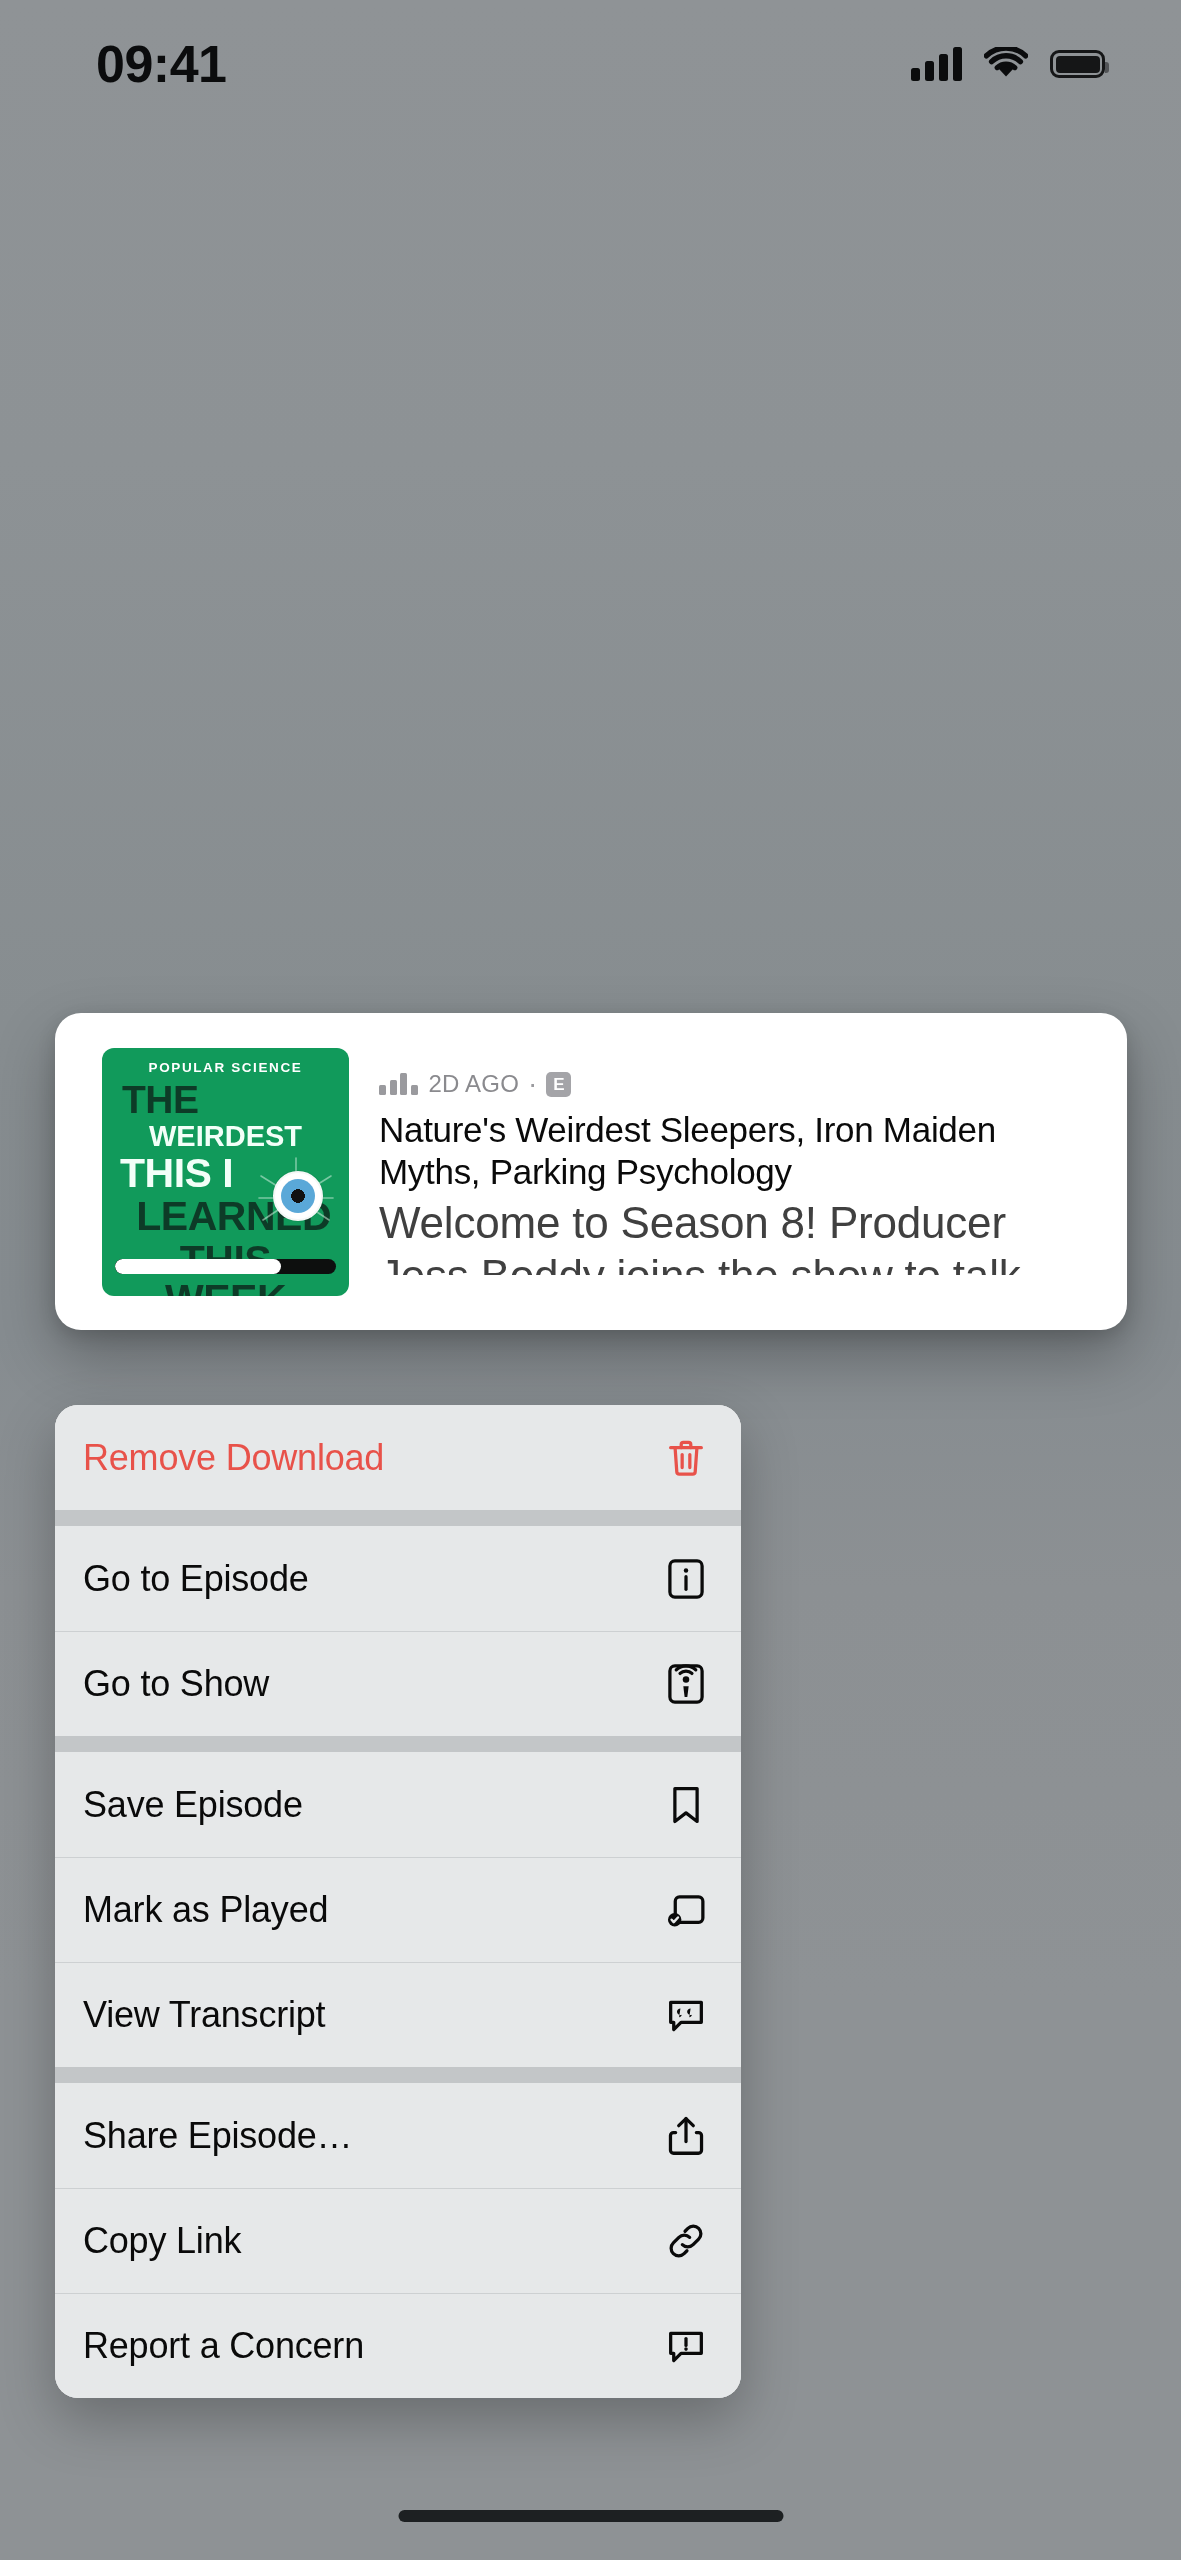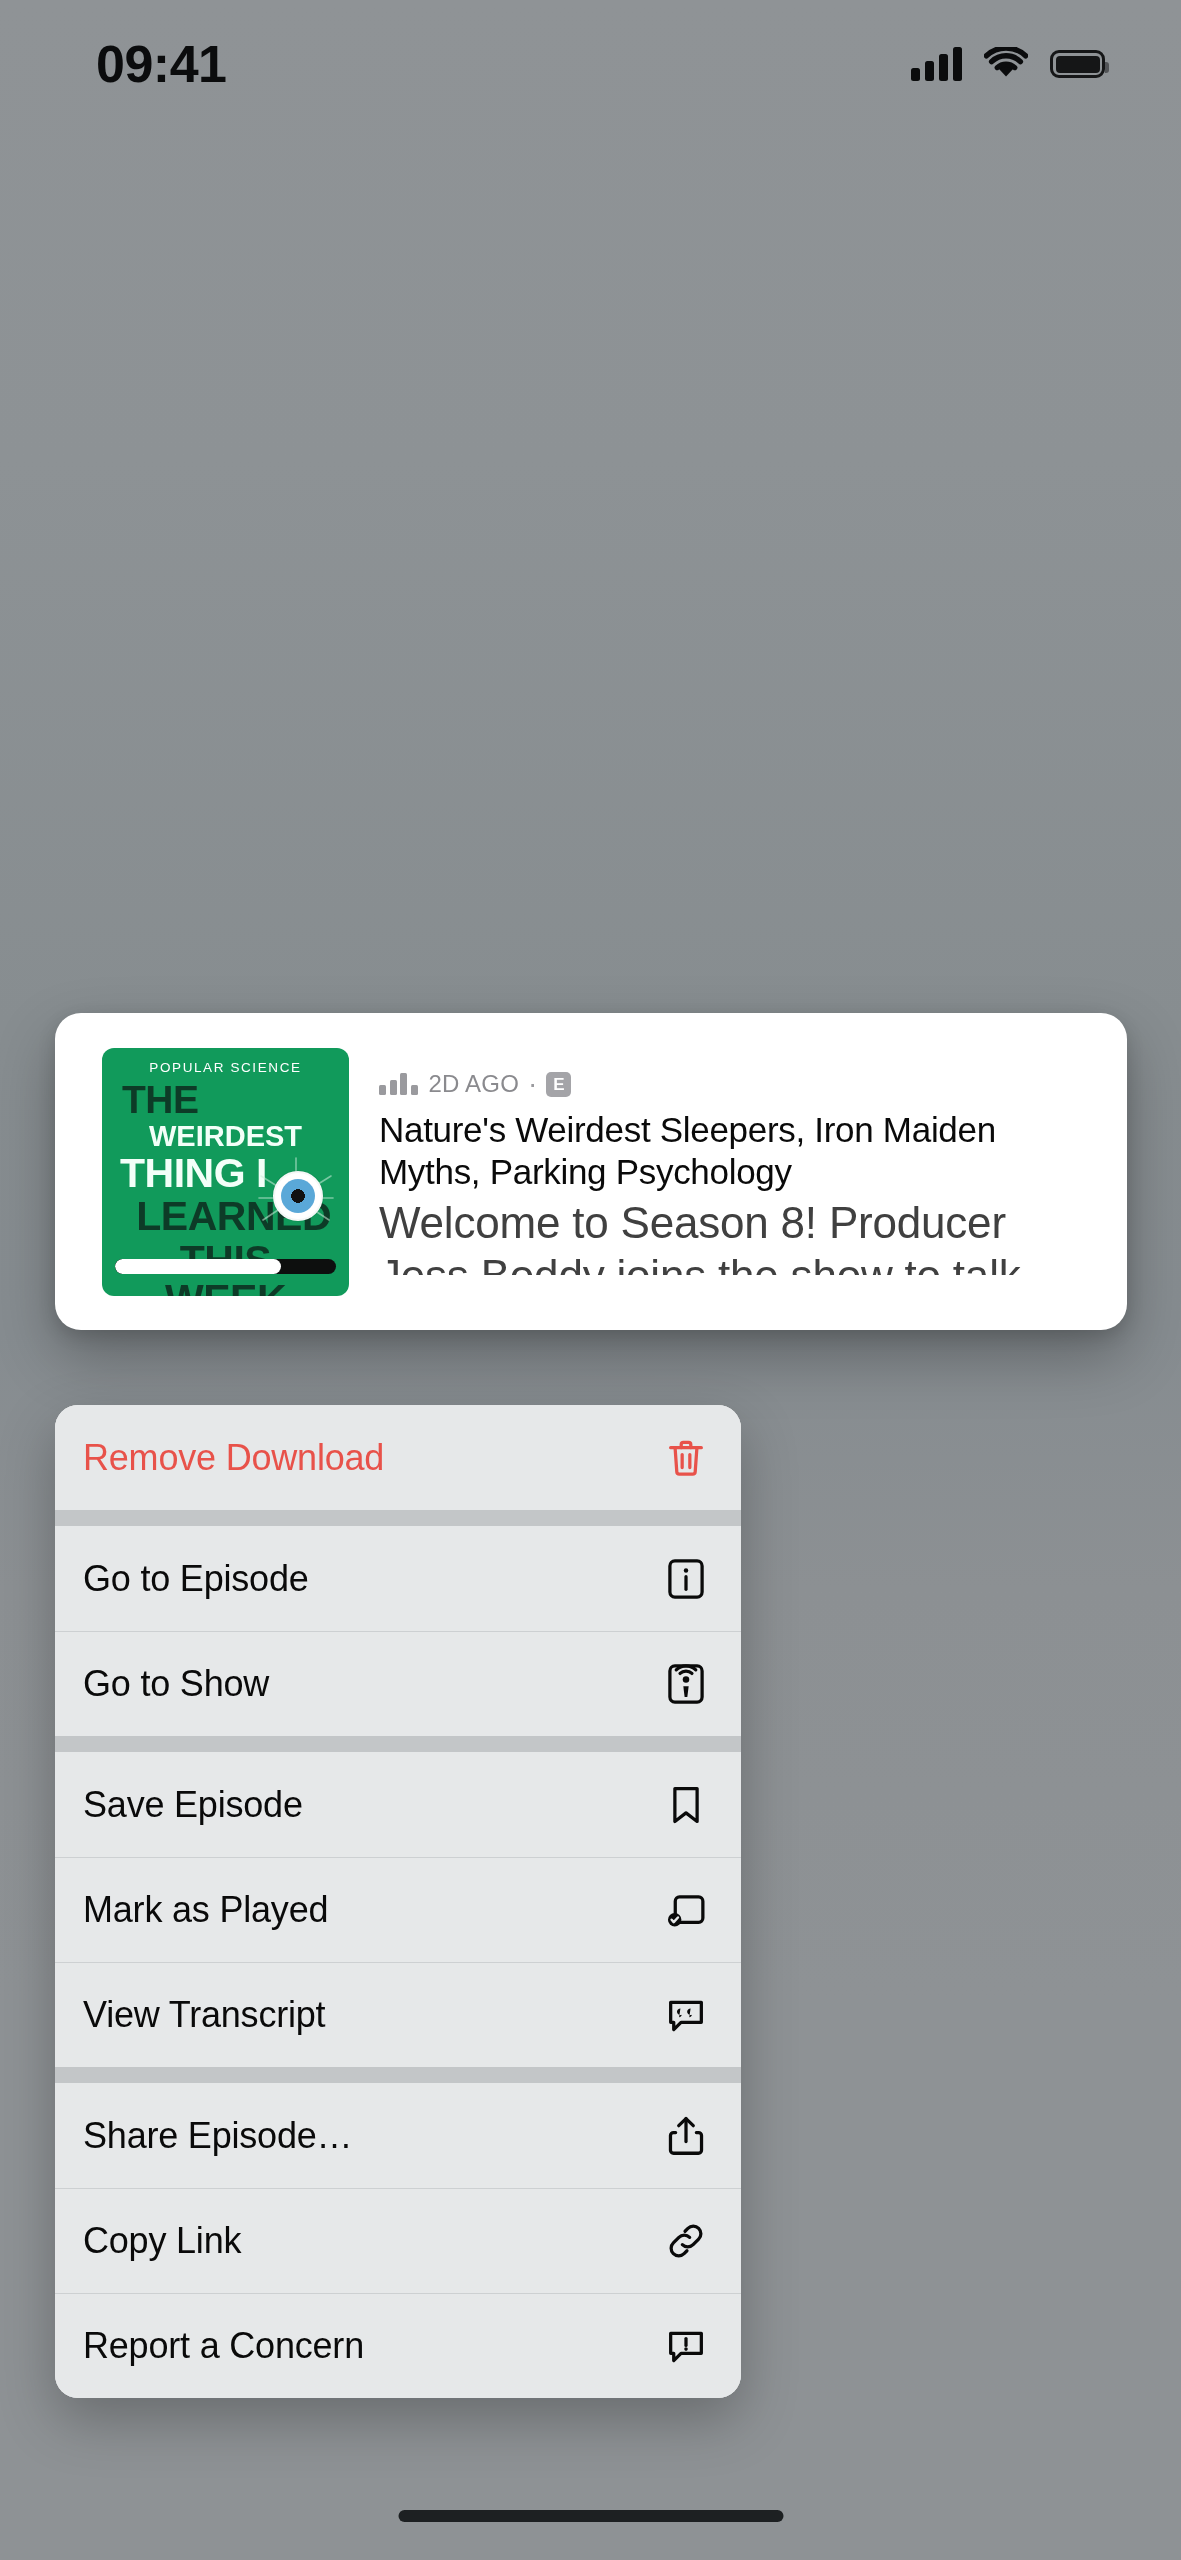--- a/index.html
+++ b/index.html
@@ -64,21 +64,21 @@
 
   
   .artwork{
     width:247px; height:248px; flex:0 0 247px;
     background:#119a5b; border-radius:12px;
     position:relative; overflow:hidden;
     display:flex; flex-direction:column; align-items:center;
     padding-top:13px;
   }
   .aw-brand{
-    font-size:13.5px; font-weight:400; letter-spacing:1.6px;
+    font-size:13.5px; font-weight:700; letter-spacing:1.6px;
     color:#ffffff; text-align:left; line-height:1;
   }
   .aw-lines{ width:100%; padding:0 16px; margin-top:8px; }
   .aw-l{
     font-weight:900; line-height:0.94; letter-spacing:-0.5px;
     font-family:"Liberation Sans", sans-serif;
   }
   .aw-l1{ font-size:39px; color:#0d3b27; text-align:left; margin-left:4px; }
   .aw-l2{ font-size:29px; color:#f2fff8; text-align:center; margin-top:4px; letter-spacing:0px; }
   .aw-l3{ font-size:41px; color:#f2fff8; text-align:left; margin-left:2px; margin-top:4px; }
@@ -205,21 +205,21 @@
   </div>
 </div>
 
 <div class="episode-card">
 
   <div class="artwork">
     <div class="aw-brand">POPULAR SCIENCE</div>
     <div class="aw-lines">
       <div class="aw-l aw-l1">THE</div>
       <div class="aw-l aw-l2">WEIRDEST</div>
-      <div class="aw-l aw-l3">THING I</div>
+      <div class="aw-l aw-l3">THIS I</div>
       <div class="aw-l aw-l4">LEARNED</div>
       <div class="aw-l aw-l5">THIS WEEK</div>
     </div>
     <svg class="eye-rays" viewBox="0 0 86 86">
       <g stroke="#cfeedd" stroke-width="1.6" stroke-linecap="round">
         <line x1="8" y1="22" x2="24" y2="32"></line>
         <line x1="6" y1="44" x2="24" y2="44"></line>
         <line x1="10" y1="66" x2="25" y2="56"></line>
         <line x1="78" y1="22" x2="62" y2="32"></line>
         <line x1="80" y1="44" x2="62" y2="44"></line>

